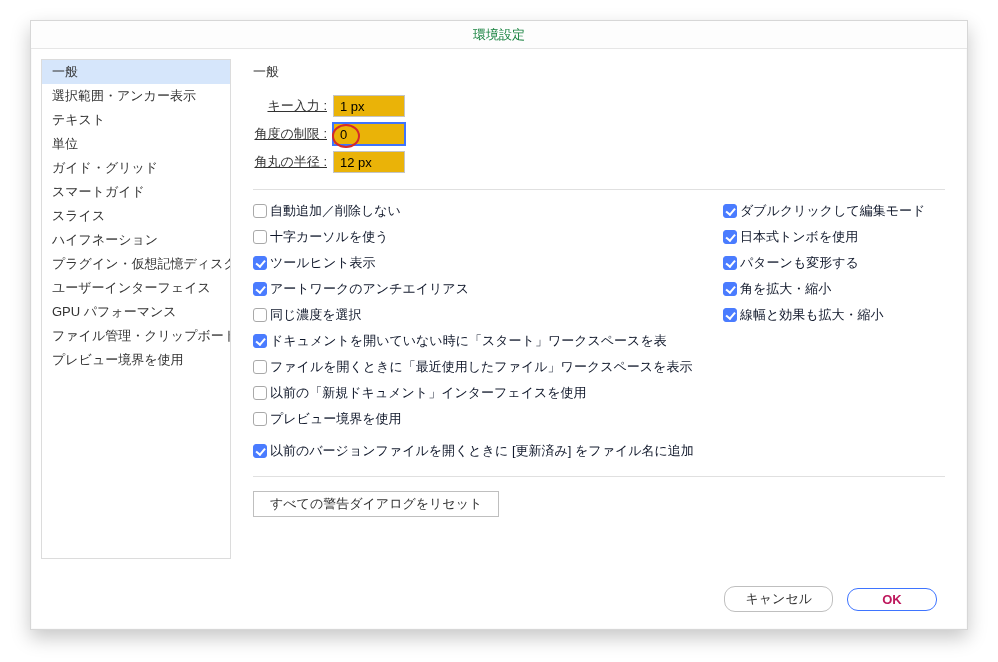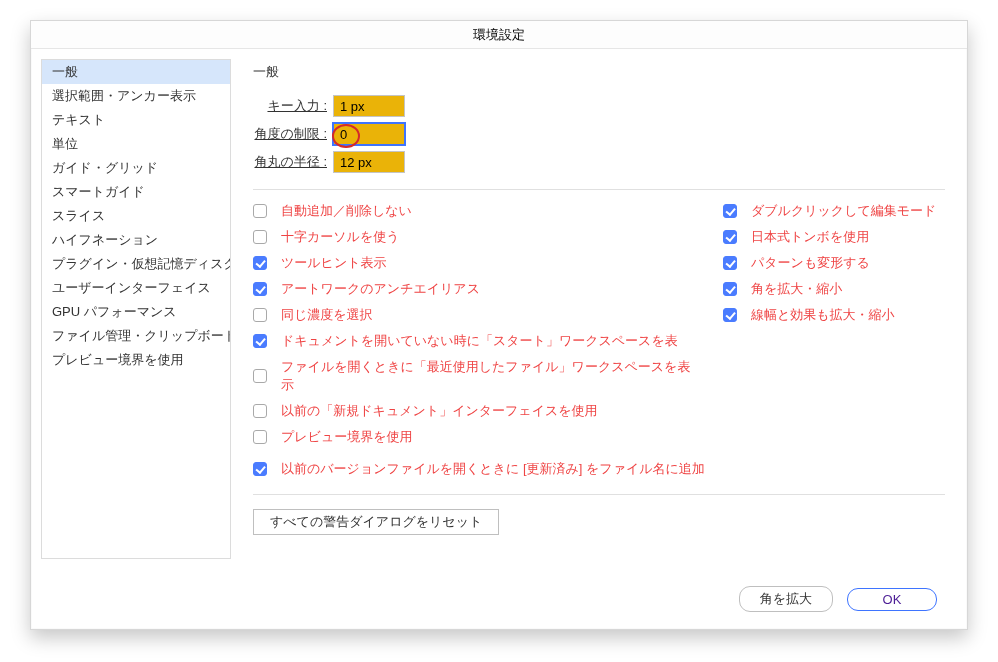--- a/index.html
+++ b/index.html
@@ -22,21 +22,21 @@
     width: 938px; height: 610px;
     background: #fff;
     border: 1px solid #d7d7d7;
     box-shadow: 0 8px 18px rgba(0,0,0,0.22), 0 0 0 1px rgba(0,0,0,0.02) inset;
   }
   .titlebar {
     height: 28px;
     line-height: 28px;
     text-align: center;
     font-size: 13px;
-    color: #000000;
+    color: #15803d;
     border-bottom: 1px solid #e6e6e6;
     background: #fdfdfd;
   }
   .body {
     display: flex;
     height: calc(100% - 28px - 60px);
   }
   
   .sidebar {
     width: 200px;
@@ -112,23 +112,23 @@
   .check-col {
     display: flex;
     flex-direction: column;
     gap: 8px;
   }
   .check-col.left { flex: 0 0 446px; }
   .check-col.right { flex: 1; }
   label.ck {
     display: flex;
     align-items: center;
-    gap: 14px;
-    font-size: 13px;
-    color: #ef4444;
+    gap: 3px;
+    font-size: 13px;
+    color: #0f172a;
     cursor: default;
   }
   
   .cb {
     width: 14px; height: 14px;
     border: 1px solid #a9a9a9;
     border-radius: 3px;
     display: inline-flex;
     align-items: center;
     justify-content: center;
@@ -155,21 +155,21 @@
     border: 1px solid #bfbfbf;
     border-radius: 0;
     background: #fff;
     cursor: default;
     color: #333;
     min-width: 60px;
     text-align: center;
     display: inline-block;
   }
   .btn.round { border-radius: 11px; padding: 3px 20px; }
-  .btn.primary { border-color: #3e74ff; color:#4c1d95; }
+  .btn.primary { border-color: #3e74ff; color:#be185d;font-weight:bold; }
   .footer {
     position: absolute;
     left: 0; right: 0; bottom: 0;
     height: 60px;
     display: flex;
     justify-content: flex-end;
     align-items: center;
     gap: 14px;
     padding: 0 30px 0 0;
   }
@@ -295,18 +295,18 @@
 
       <hr class="sep">
 
       <div class="reset-row">
         <span class="btn">すべての警告ダイアログをリセット</span>
       </div>
     </div>
   </div>
 
   <div class="footer">
-    <span class="btn round">角を拡大</span>
+    <span class="btn round">キャンセル</span>
     <span class="btn round primary" style="min-width:90px">OK</span>
   </div>
 </div>
 
 </div>
 
 </body></html>

